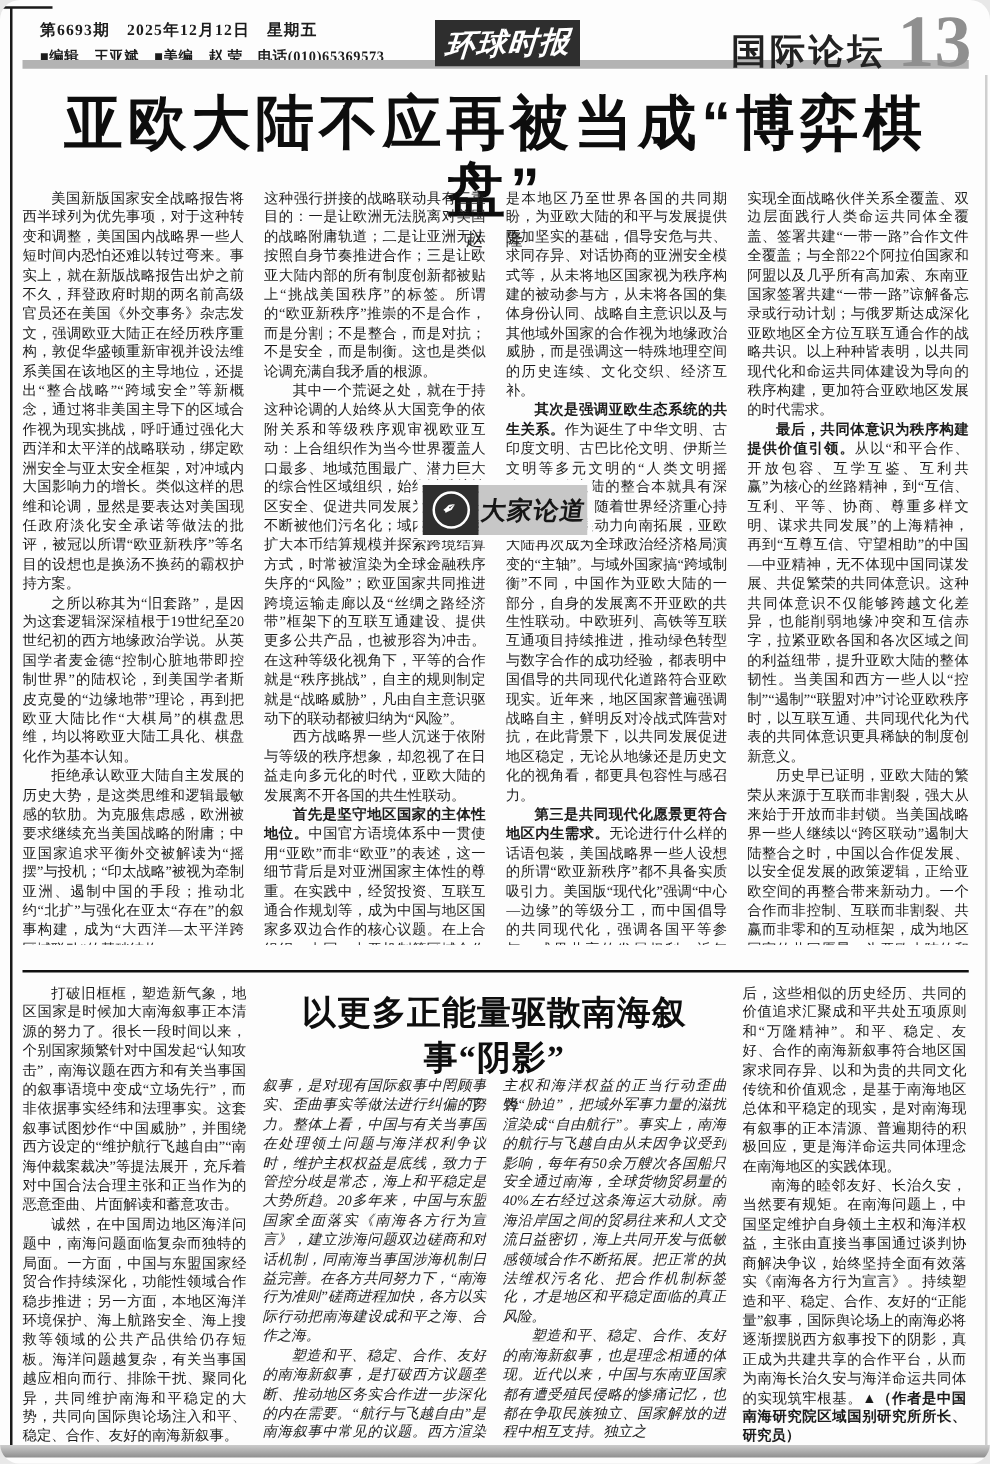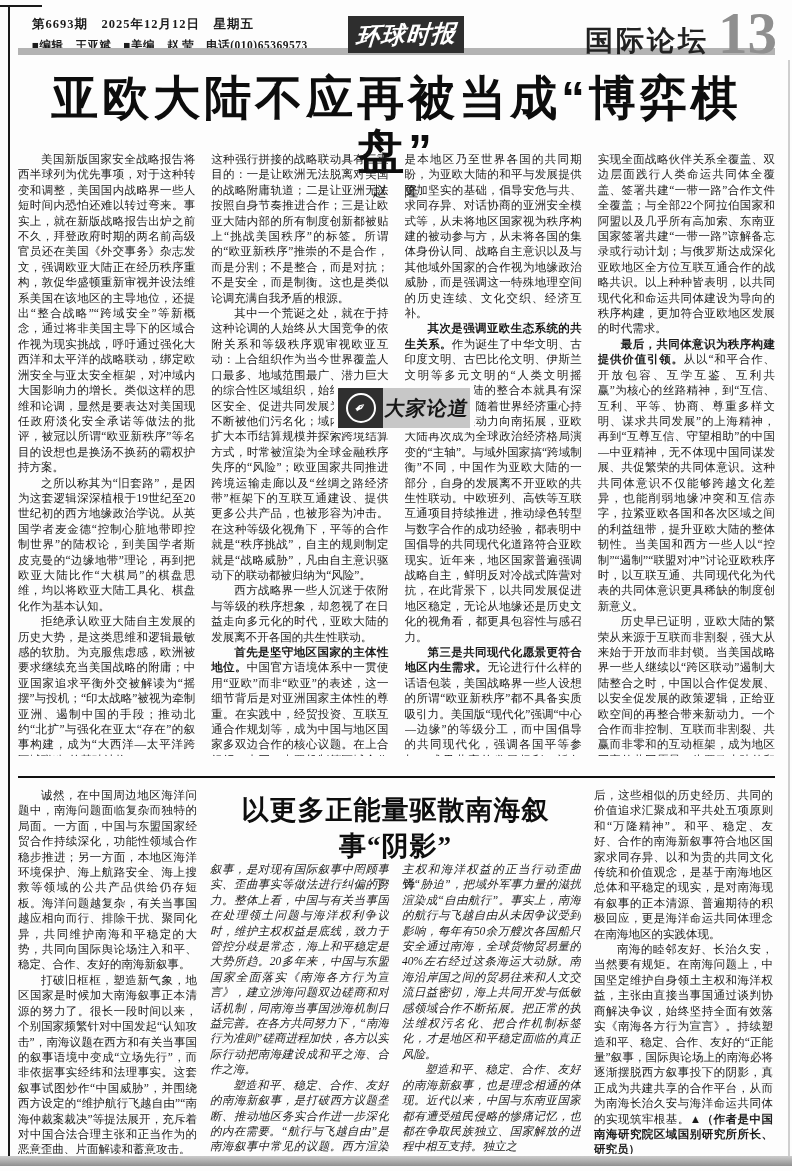--- a/index.html
+++ b/index.html
@@ -1,17 +1,17 @@
 <!DOCTYPE html>
 <html><head>
 <meta charset="utf-8">
 <style>
   html,body{margin:0;padding:0;background:#e8e8e8;}
   .page{position:relative;width:792px;height:1171px;background:#fdfdfd;overflow:hidden;
-        font-family:"Liberation Serif","DejaVu Serif",serif;color:#1c1c1c;}
+        font-family:"Liberation Serif","DejaVu Serif",serif;color:#1c1c1c;border-radius:16px;}
   
   .border-left{position:absolute;left:8px;top:6px;width:2px;height:1150px;background:#1a1a1a;}
   .border-corner{position:absolute;left:0;top:5px;width:42px;height:2px;background:#1a1a1a;}
   .border-right{position:absolute;right:2px;top:60px;width:2px;height:1096px;background:#cfcfcf;}
   .footer-bar{position:absolute;left:0;top:1156px;width:792px;height:10px;
               background:linear-gradient(#cccccc,#8f8f8f);}
   
   .masthead{position:absolute;left:18px;top:14px;width:757px;height:46px;}
   .issue-info{position:absolute;left:14px;top:2px;font-size:12.5px;font-weight:bold;letter-spacing:1px;}
   .editor-line{position:absolute;left:14px;top:24px;font-size:11.5px;font-weight:bold;letter-spacing:.5px;}
@@ -110,22 +110,22 @@
       <div class="logo-banner">
         <span>大家论道</span>
       </div>
     </div>
   </div>
 
   <div class="article-divider"></div>
 
   <div class="bottom-sec">
     <div class="bcol">
+        <p class="para">打破旧框框，塑造新气象，地区国家是时候加大南海叙事正本清源的努力了。很长一段时间以来，个别国家频繁针对中国发起“认知攻击”，南海议题在西方和有关当事国的叙事语境中变成“立场先行”，而非依据事实经纬和法理事实。这套叙事试图炒作“中国威胁”，并围绕西方设定的“维护航行飞越自由”“南海仲裁案裁决”等提法展开，充斥着对中国合法合理主张和正当作为的恶意歪曲、片面解读和蓄意攻击。</p>
         <p class="para">诚然，在中国周边地区海洋问题中，南海问题面临复杂而独特的局面。一方面，中国与东盟国家经贸合作持续深化，功能性领域合作稳步推进；另一方面，本地区海洋环境保护、海上航路安全、海上搜救等领域的公共产品供给仍存短板。海洋问题越复杂，有关当事国越应相向而行、排除干扰、聚同化异，共同维护南海和平稳定的大势，共同向国际舆论场注入和平、稳定、合作、友好的南海新叙事。</p>
-        <p class="para">打破旧框框，塑造新气象，地区国家是时候加大南海叙事正本清源的努力了。很长一段时间以来，个别国家频繁针对中国发起“认知攻击”，南海议题在西方和有关当事国的叙事语境中变成“立场先行”，而非依据事实经纬和法理事实。这套叙事试图炒作“中国威胁”，并围绕西方设定的“维护航行飞越自由”“南海仲裁案裁决”等提法展开，充斥着对中国合法合理主张和正当作为的恶意歪曲、片面解读和蓄意攻击。</p>
       </div>
     <div class="bmid">
       <div class="bottom-headline-block">
         <h2 class="bottom-headline">以更多正能量驱散南海叙事“阴影”</h2>
         <p class="bottom-byline">丁　铎</p>
       </div>
       <div class="bmid-cols">
         <div class="bcol">
             <p class="para flush">叙事，是对现有国际叙事中罔顾事实、歪曲事实等做法进行纠偏的努力。整体上看，中国与有关当事国在处理领土问题与海洋权利争议时，维护主权权益是底线，致力于管控分歧是常态，海上和平稳定是大势所趋。20多年来，中国与东盟国家全面落实《南海各方行为宣言》，建立涉海问题双边磋商和对话机制，同南海当事国涉海机制日益完善。在各方共同努力下，“南海行为准则”磋商进程加快，各方以实际行动把南海建设成和平之海、合作之海。</p>
             <p class="para">塑造和平、稳定、合作、友好的南海新叙事，是打破西方议题垄断、推动地区务实合作进一步深化的内在需要。“航行与飞越自由”是南海叙事中常见的议题。西方渲染下的南海叙事多将中国维护领土</p>

